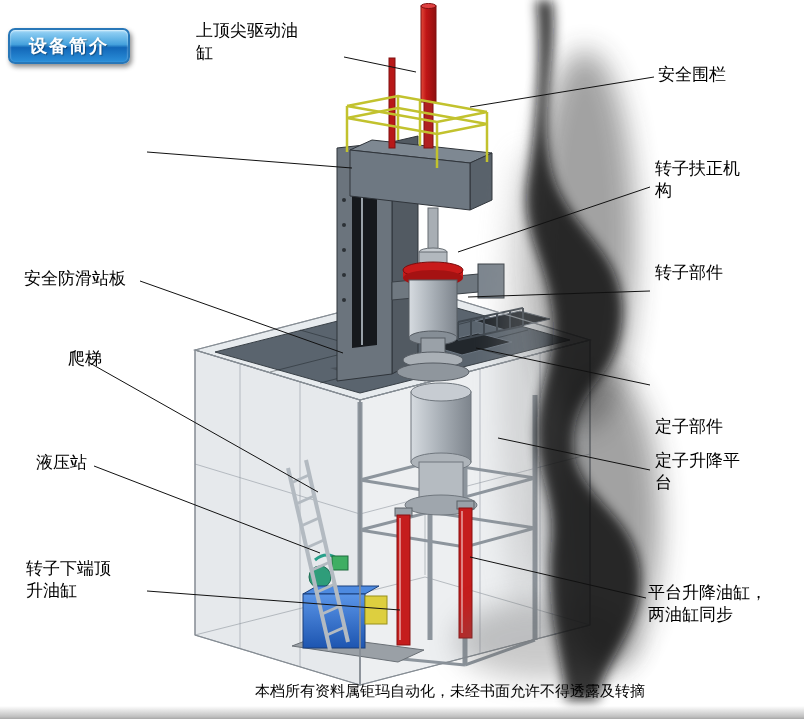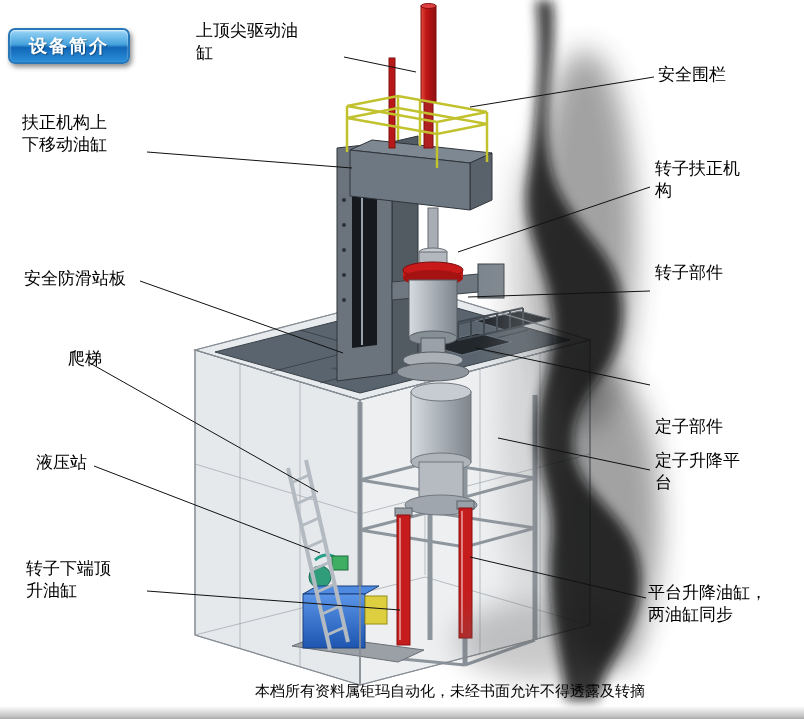--- a/index.html
+++ b/index.html
@@ -234,21 +234,20 @@
       <line x1="646" y1="598" x2="470" y2="557"></line>
     </g>
   </svg>
 
   <div class="badge">设备简介</div>
 
   <div class="callout" style="left:658px;top:64px;width:140px;">安全围栏</div>
 
   <div class="callout" style="left:196px;top:20px;width:110px;">上顶尖驱动油缸</div>
 
-  <div class="callout" style="left:22px;top:112px;width:90px;">扶正机构上下移动油缸</div>
 
   <div class="callout" style="left:655px;top:158px;width:90px;">转子扶正机构</div>
 
   <div class="callout" style="left:24px;top:268px;width:150px;">安全防滑站板</div>
 
   <div class="callout" style="left:655px;top:262px;width:110px;">转子部件</div>
 
   <div class="callout" style="left:48px;top:348px;width:80px;margin-left:20px;">爬梯</div>
 
   <div class="callout" style="left:655px;top:372px;width:110px;margin-top:44px;">定子部件</div>

